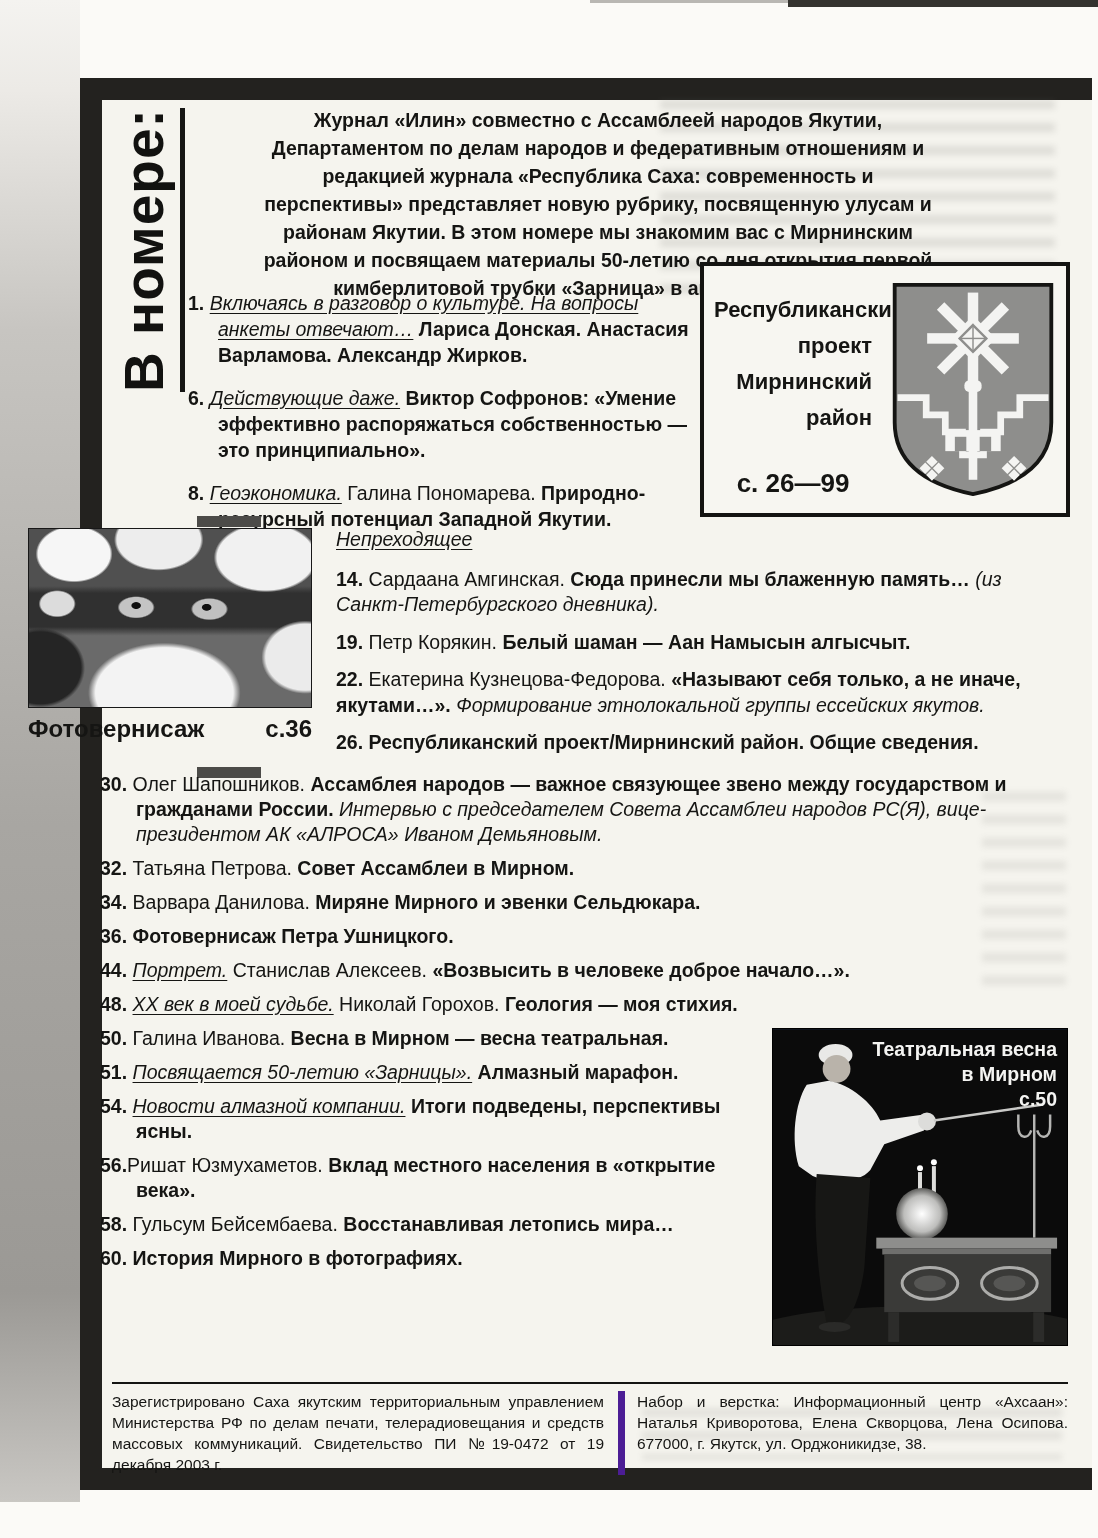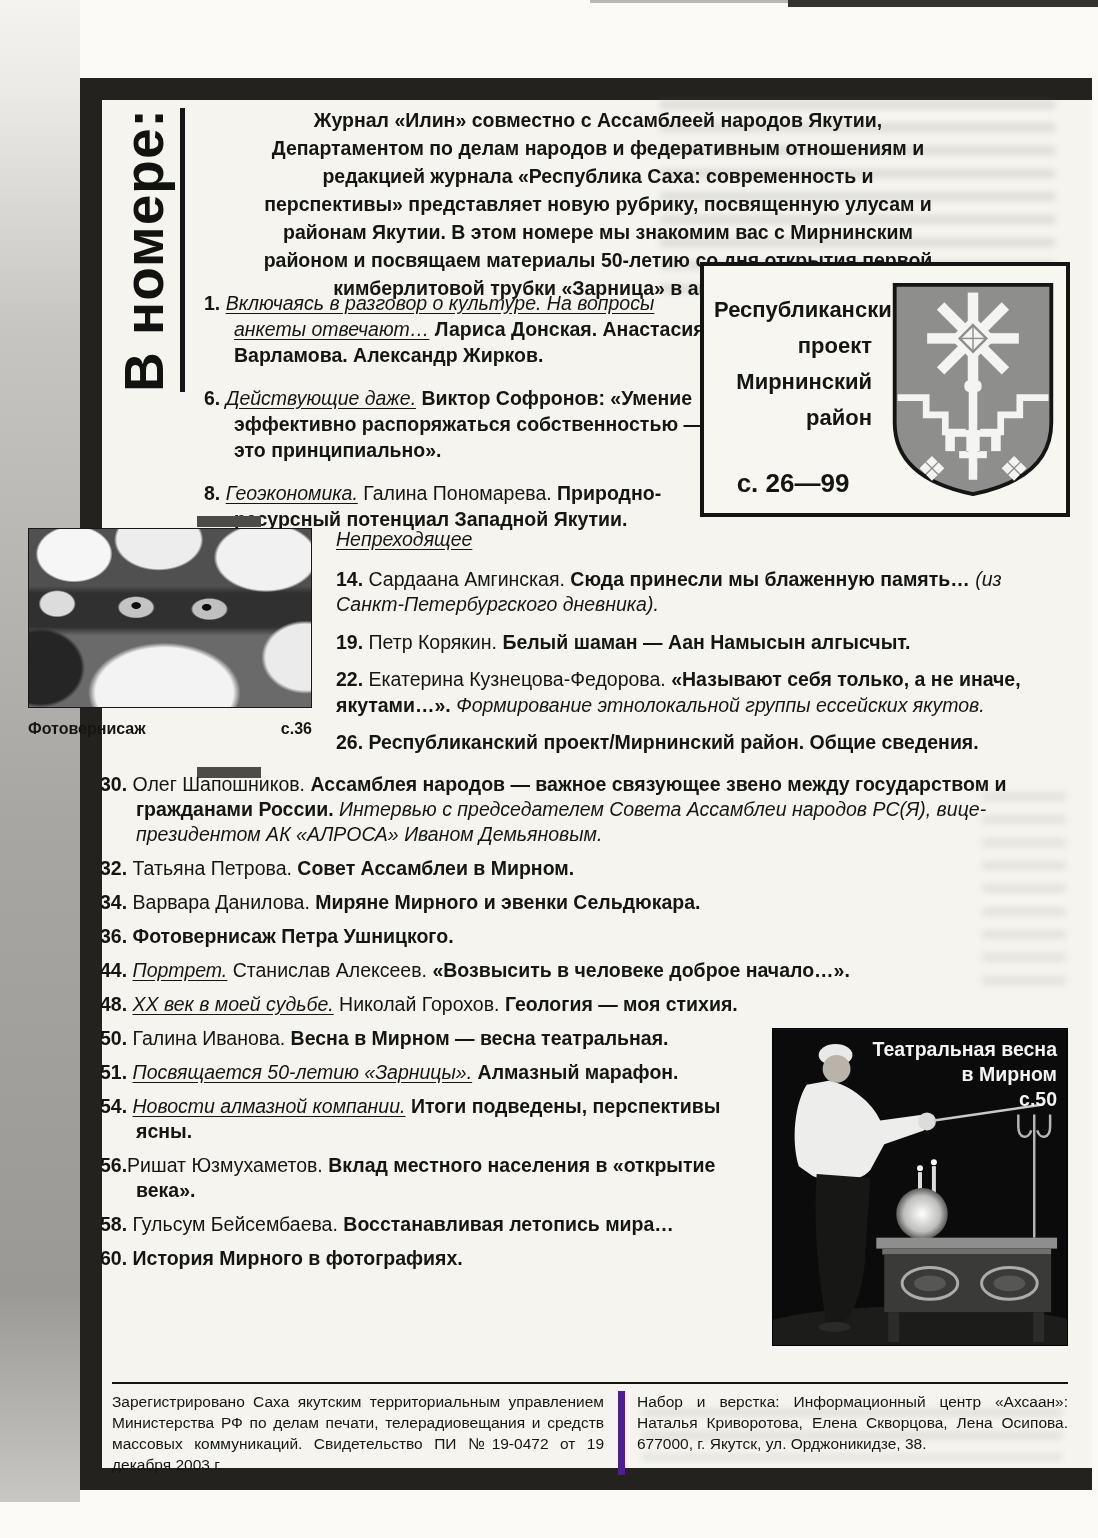--- a/index.html
+++ b/index.html
@@ -31,21 +31,21 @@
     border-bottom:5px solid #161614;padding-bottom:4px;color:#121210;}
   
   .intro{left:252px;top:106px;width:692px;font-size:19.5px;line-height:28px;
     font-weight:bold;text-align:center;}
   
   .item{margin:0 0 9px 0;}
   .num,.b{font-weight:bold;}
   .ru{font-style:italic;text-decoration:underline;text-underline-offset:3px;}
   .it{font-style:italic;}
   
-  .toc-top{left:204px;top:290px;width:505px;font-size:19.5px;line-height:26px;}
+  .toc-top{left:188px;top:290px;width:505px;font-size:19.5px;line-height:26px;}
   .toc-top .item{margin-bottom:17px;padding-left:30px;text-indent:-30px;}
   .toc-top .item.w470{max-width:470px;}
   
   .pbox{left:700px;top:262px;width:370px;height:255px;box-sizing:border-box;
     border:4px solid #141412;background:#f7f6f1;display:flex;}
   .pb-left{width:176px;box-sizing:border-box;padding:26px 8px 14px 10px;
     display:flex;flex-direction:column;}
   .pb-line{font-size:22px;font-weight:bold;text-align:right;line-height:36px;}
   .pb-pages{font-size:26px;font-weight:bold;margin-top:auto;text-align:center;}
   .pb-emblem{flex:1;display:flex;align-items:center;justify-content:center;padding:4px 6px;}
@@ -63,21 +63,21 @@
       radial-gradient(84px 56px at 84% 16%,#edece7 0 58%,transparent 62%),
       radial-gradient(30px 22px at 10% 42%,#d9d8d3 0 55%,transparent 62%),
       radial-gradient(7px 5px at 38% 43%,#17140f 0 60%,transparent 75%),
       radial-gradient(7px 5px at 63% 44%,#17140f 0 60%,transparent 75%),
       radial-gradient(30px 18px at 38% 44%,#cdbfae 0 55%,transparent 62%),
       radial-gradient(30px 18px at 64% 45%,#c9bbaa 0 55%,transparent 62%),
       radial-gradient(125px 82px at 48% 92%,#efeee9 0 55%,transparent 61%),
       radial-gradient(70px 62px at 4% 78%,#2c2925 0 58%,transparent 64%),
       radial-gradient(72px 60px at 98% 72%,#e7e6e1 0 55%,transparent 61%),
       linear-gradient(#55524d 0 32%,#36332f 36% 55%,#6e6b66 60% 100%);}
-  .frost-cap{margin-top:8px;font-size:16px;font-weight:bold;line-height:26px;}
+  .frost-cap{margin-top:8px;font-size:24px;font-weight:bold;line-height:26px;}
   .frost-cap .row1{display:flex;justify-content:space-between;}
   
   .mid{left:336px;top:527px;width:690px;font-size:19.5px;line-height:25.5px;}
   .mid-header{font-style:italic;text-decoration:underline;text-underline-offset:3px;
     margin:0 0 14px 0;}
   .mid .item{margin-bottom:12px;}
   
   .main{left:100px;top:772px;width:968px;font-size:19.5px;line-height:25px;}
   .main .item{padding-left:36px;text-indent:-36px;margin-bottom:9px;}
   .main .item.w590{max-width:590px;}

